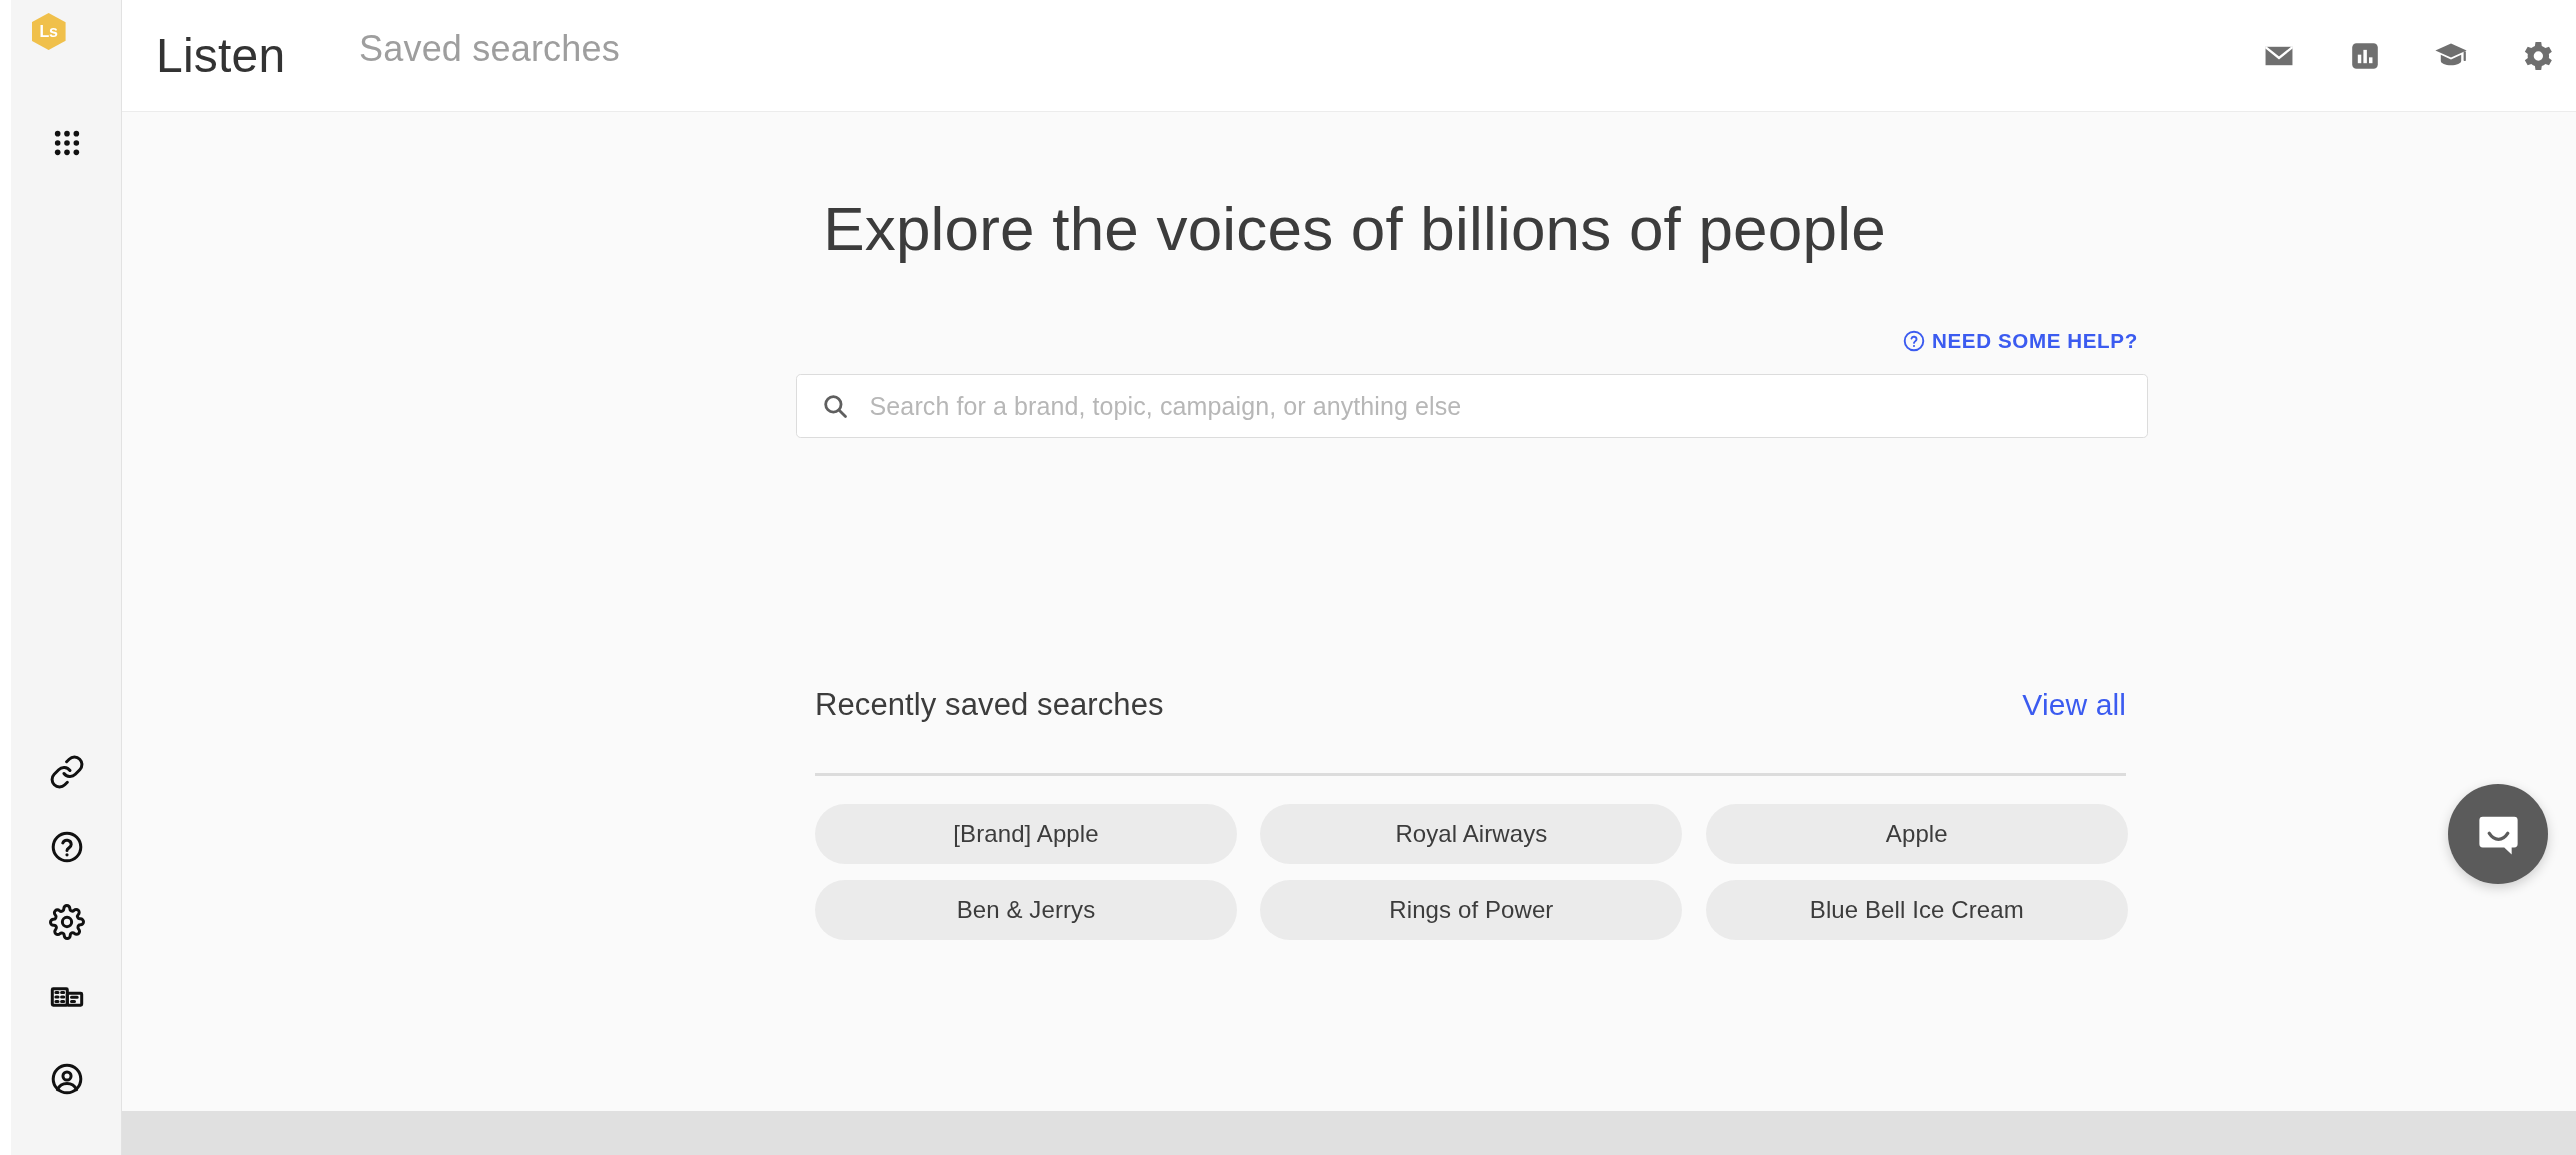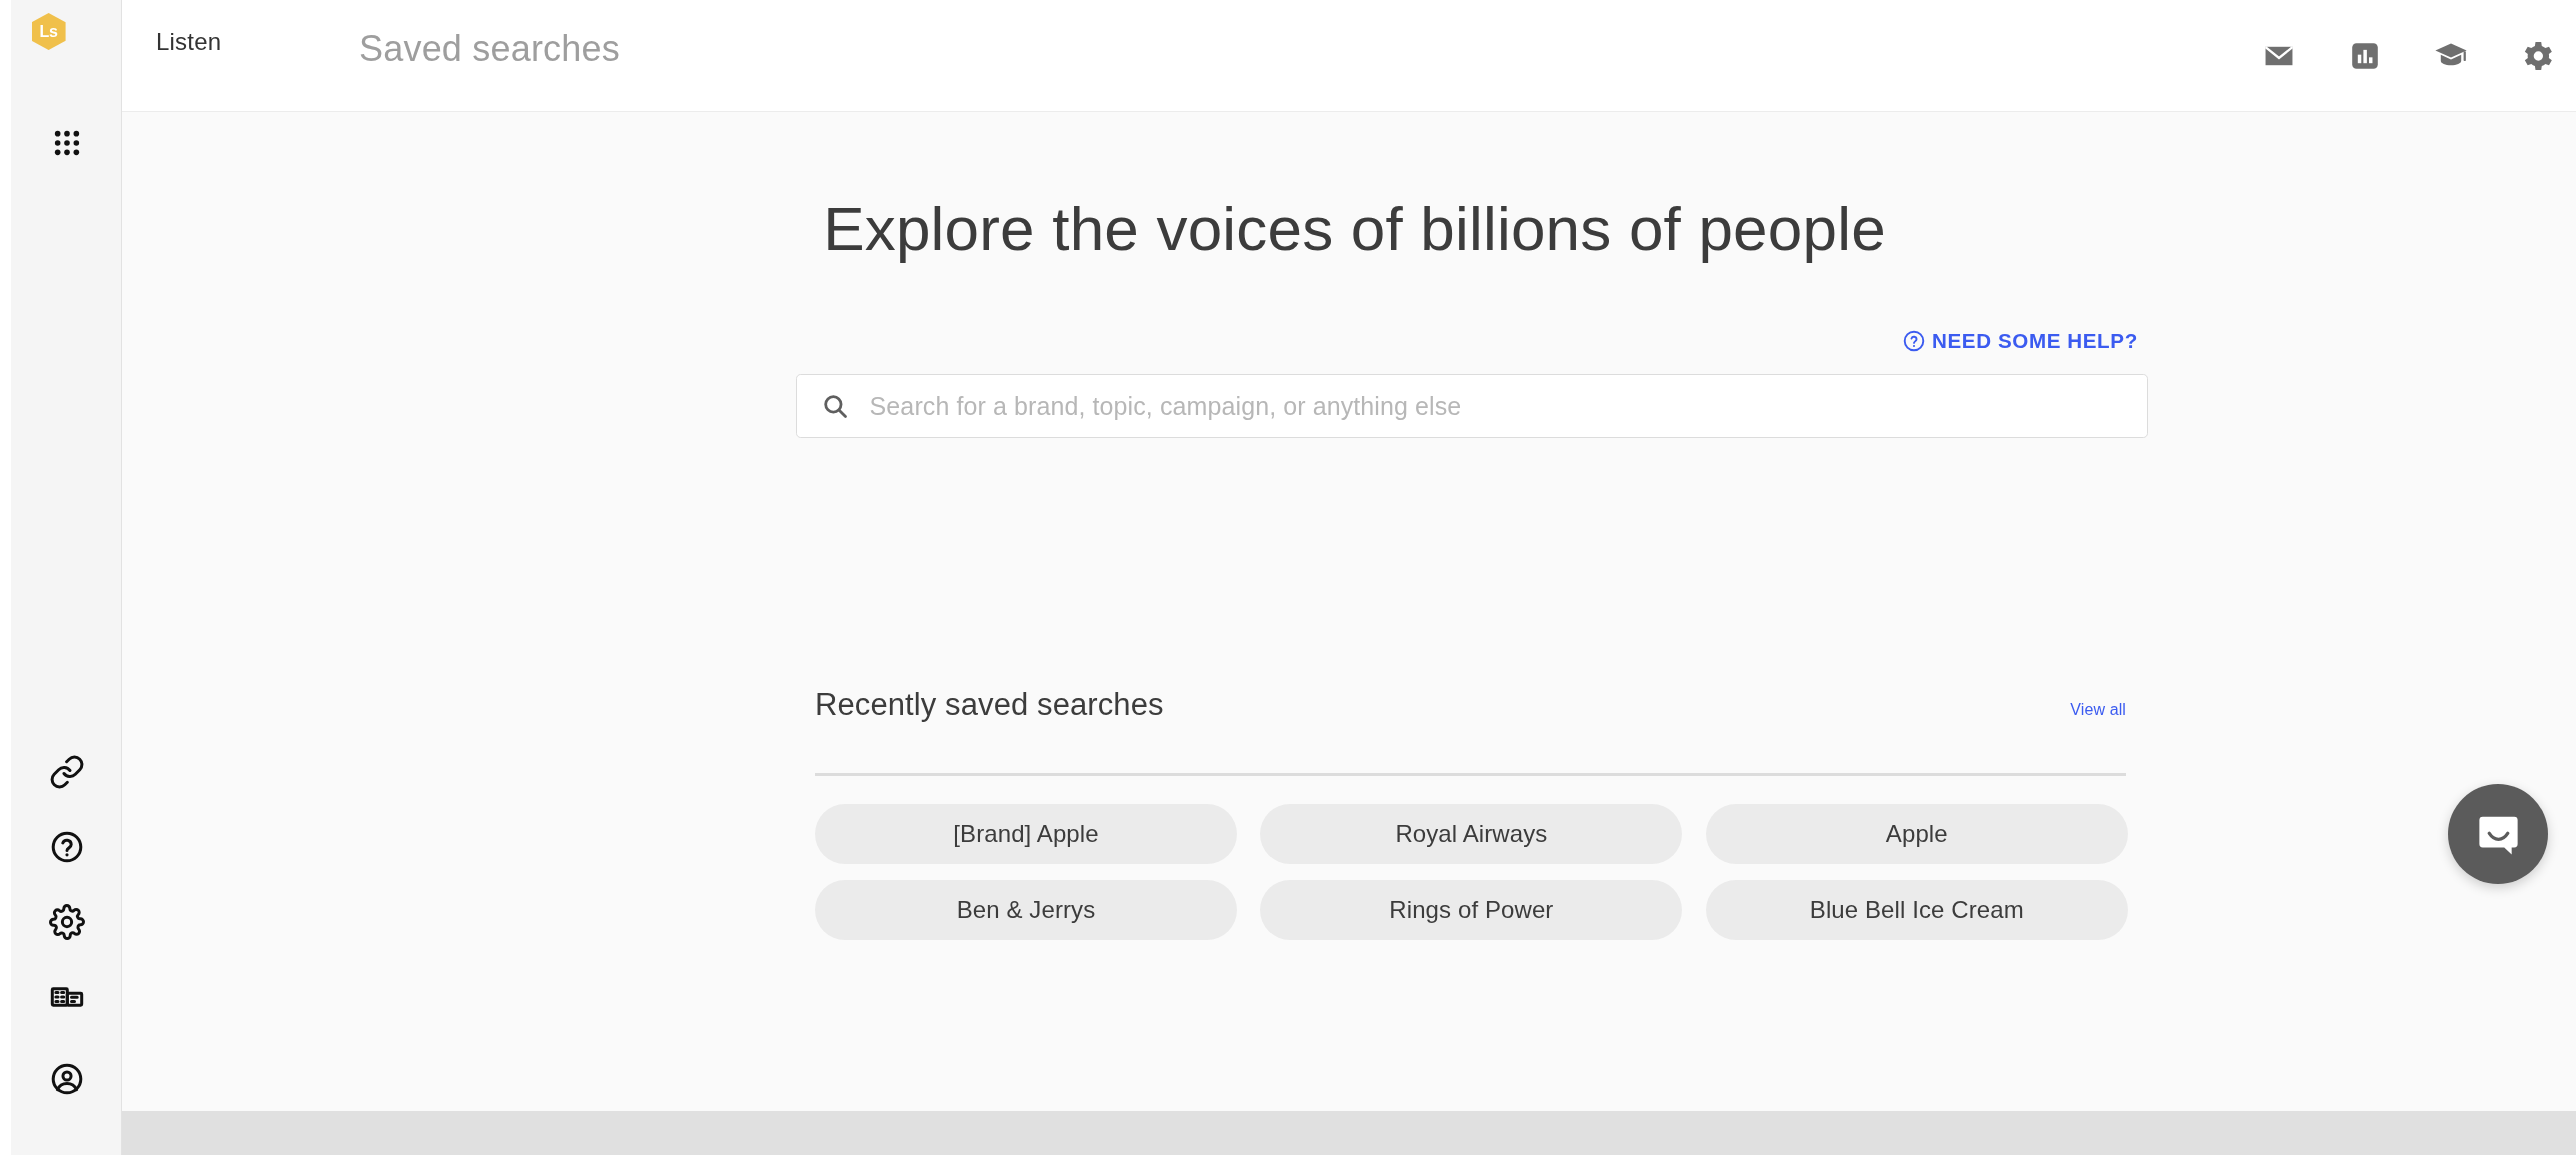--- a/index.html
+++ b/index.html
@@ -80,21 +80,21 @@
     left: 111px; top: 0;
     width: 2465px;
     height: 112px;
     background: #ffffff;
     border-bottom: 1.9px solid #ececec;
     z-index: 10;
   }
   .app-name {
     position: absolute;
     left: 34px; top: 28px;
-    font-size: 24px;
+    font-size: 48px;
     color: #333333;
     font-weight: 400;
     letter-spacing: 0.2px;
     white-space: nowrap;
   }
   .tabs {
     position: absolute;
     left: 237px; top: 0;
     height: 112px;
     display: flex;
@@ -217,21 +217,21 @@
     justify-content: space-between;
     height: 43px;
   }
   .saved-title {
     font-size: 31px;
     color: #3c3c3c;
     font-weight: 400;
     letter-spacing: 0.1px;
   }
   .view-all {
-    font-size: 16px;
+    font-size: 30px;
     color: #3b5bf0;
     cursor: pointer;
     letter-spacing: 0.1px;
   }
   .saved-divider {
     margin-top: 43px;
     width: 1311px;
     height: 2.8px;
     background: #dcdcdc;
   }

